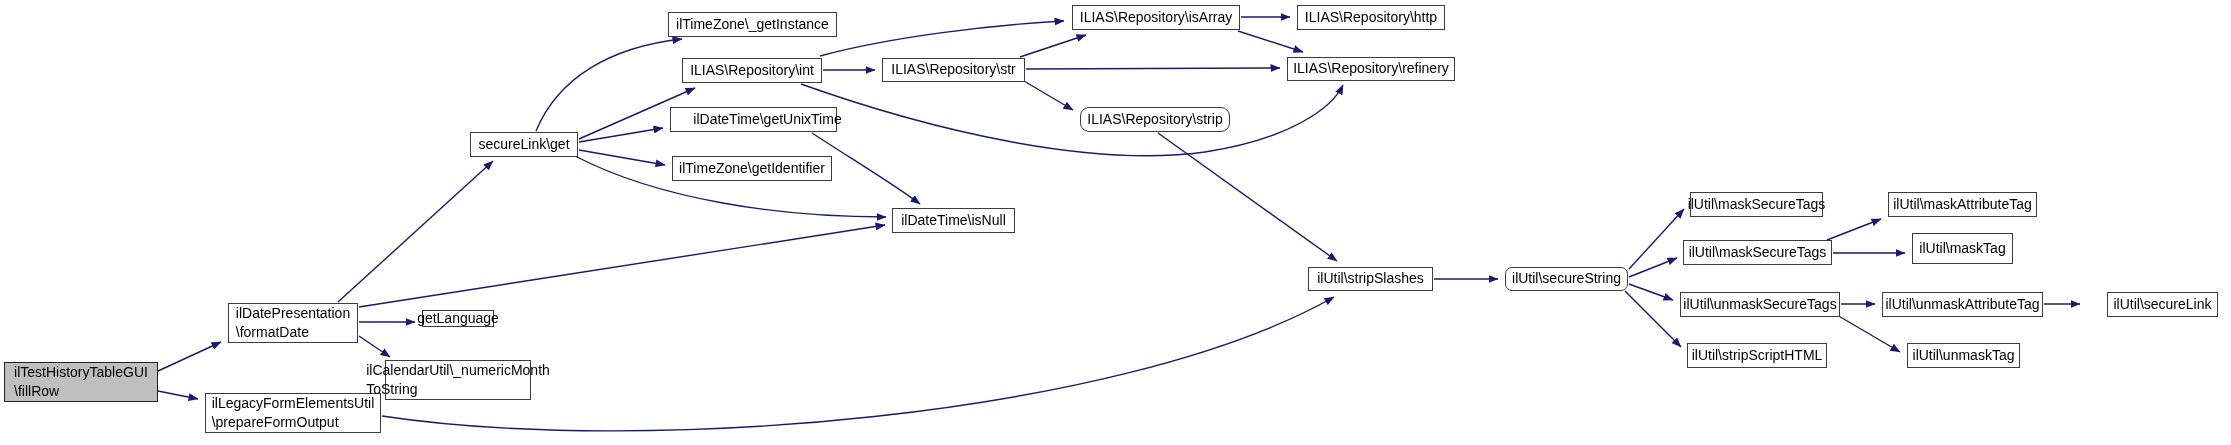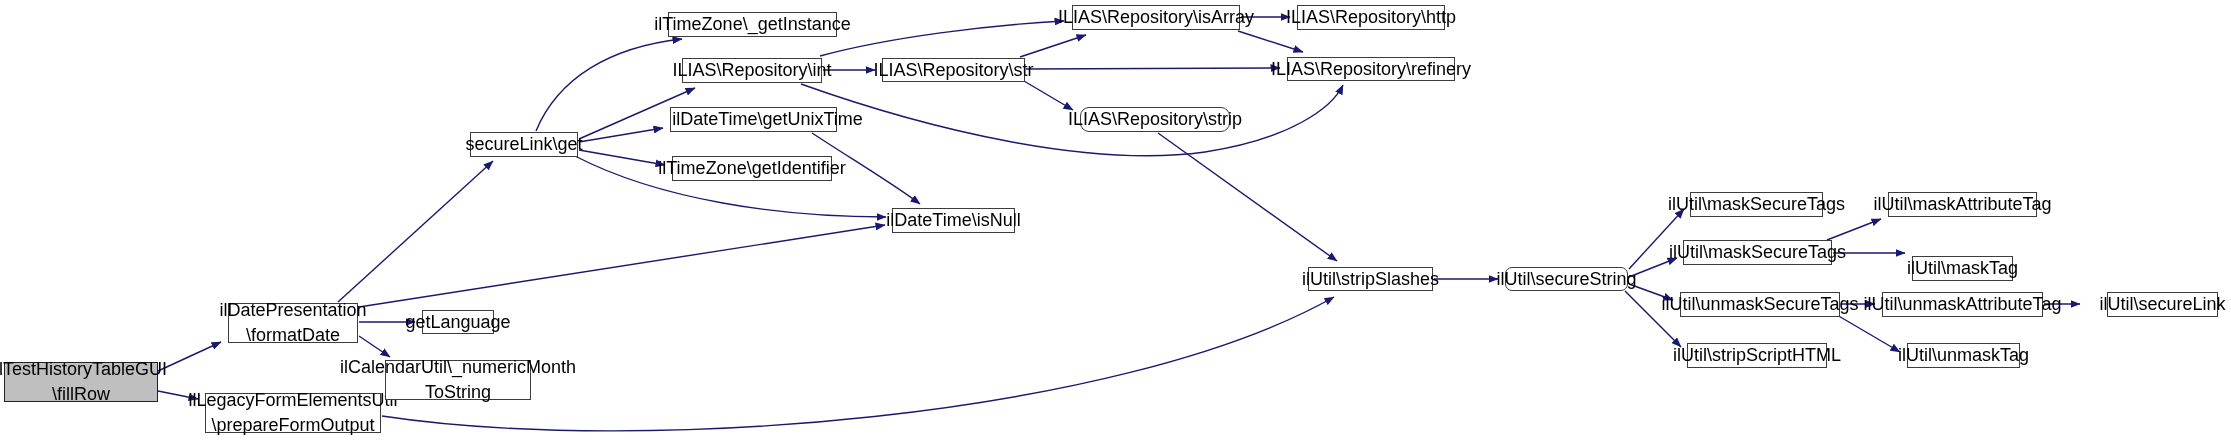--- a/index.html
+++ b/index.html
@@ -9,25 +9,24 @@
     background:var(--bg,#ffffff);
     font-family:"Liberation Sans", sans-serif;
     overflow:hidden;
   }
   .edges{position:absolute;left:0;top:0;width:2231px;height:445px;}
   .edge{fill:none;stroke:var(--edge,#191970);stroke-width:1.4;}
   .node{
     position:absolute;
     box-sizing:border-box;
     display:flex;align-items:center;justify-content:center;
-    text-align:center;
     border:1.4px solid var(--border,#3c3c3c);
     background:var(--nodefill,#ffffff);
     color:#000000;
-    font-size:18px;line-height:1.38;
+    font-size:14px;line-height:1.38;
     white-space:pre-line;
     cursor:pointer;
     z-index:2;
   }
   .node.root{background:var(--rootfill,#bfbfbf);border-color:#222222;cursor:default;}
 </style>
 </head>
 <body>
 
 <div class="canvas" style="--bg: #ffffff; --edge: #191970; --border: #3c3c3c; --nodefill: #ffffff; --rootfill: #bfbfbf;">
@@ -72,39 +71,39 @@
         <path d="M2044,304 L2080,304" class="edge" marker-end="url(#arrow)"></path>
       </g>
   </svg>
   <div>
       <div class="node root" style="left: 4px; top: 362px; width: 154px; height: 40px;">ilTestHistoryTableGUI
 \fillRow</div>
       <div class="node" style="left: 228px; top: 303px; width: 130px; height: 40px;">ilDatePresentation
 \formatDate</div>
       <div class="node" style="left: 205px; top: 393px; width: 176px; height: 40px;">ilLegacyFormElementsUtil
 \prepareFormOutput</div>
-      <div class="node" style="left: 422px; top: 310px; width: 72px; height: 24px;">getLanguage</div>
+      <div class="node" style="left: 422px; top: 310px; width: 72px; height: 17px;">getLanguage</div>
       <div class="node" style="left: 385px; top: 360px; width: 146px; height: 40px;">ilCalendarUtil\_numericMonth
 ToString</div>
       <div class="node" style="left: 470px; top: 132px; width: 108px; height: 25px;">secureLink\get</div>
       <div class="node" style="left: 668px; top: 12px; width: 169px; height: 25px;">ilTimeZone\_getInstance</div>
       <div class="node" style="left: 682px; top: 58px; width: 140px; height: 25px;">ILIAS\Repository\int</div>
       <div class="node" style="left: 670px; top: 107px; width: 167px; height: 25px; padding-left: 28px;">ilDateTime\getUnixTime</div>
       <div class="node" style="left: 672px; top: 156px; width: 160px; height: 25px;">ilTimeZone\getIdentifier</div>
       <div class="node" style="left: 892px; top: 208px; width: 123px; height: 25px;">ilDateTime\isNull</div>
       <div class="node" style="left: 882px; top: 58px; width: 143px; height: 24px;">ILIAS\Repository\str</div>
       <div class="node" style="left: 1072px; top: 5px; width: 168px; height: 25px;">ILIAS\Repository\isArray</div>
       <div class="node" style="left: 1297px; top: 5px; width: 148px; height: 25px;">ILIAS\Repository\http</div>
       <div class="node" style="left: 1287px; top: 57px; width: 168px; height: 24px;">ILIAS\Repository\refinery</div>
       <div class="node" style="left: 1080px; top: 107px; width: 150px; height: 25px; border-radius: 9px;">ILIAS\Repository\strip</div>
       <div class="node" style="left: 1308px; top: 267px; width: 125px; height: 24px;">ilUtil\stripSlashes</div>
       <div class="node" style="left: 1505px; top: 267px; width: 123px; height: 24px; border-radius: 7px;">ilUtil\secureString</div>
       <div class="node" style="left: 1690px; top: 192px; width: 133px; height: 25px;">ilUtil\maskSecureTags</div>
       <div class="node" style="left: 1888px; top: 192px; width: 149px; height: 25px;">ilUtil\maskAttributeTag</div>
       <div class="node" style="left: 1683px; top: 240px; width: 149px; height: 25px;">ilUtil\maskSecureTags</div>
-      <div class="node" style="left: 1912px; top: 256px; width: 101px; height: 25px;">ilUtil\maskTag</div>
+      <div class="node" style="left: 1912px; top: 233px; width: 101px; height: 31px;">ilUtil\maskTag</div>
       <div class="node" style="left: 1680px; top: 292px; width: 160px; height: 25px;">ilUtil\unmaskSecureTags</div>
       <div class="node" style="left: 1882px; top: 292px; width: 161px; height: 25px;">ilUtil\unmaskAttributeTag</div>
       <div class="node" style="left: 2087px; top: 292px; width: 111px; height: 25px; margin-left: 20px;">ilUtil\secureLink</div>
       <div class="node" style="left: 1687px; top: 343px; width: 140px; height: 25px;">ilUtil\stripScriptHTML</div>
       <div class="node" style="left: 1907px; top: 343px; width: 113px; height: 25px;">ilUtil\unmaskTag</div>
     </div>
 </div>
 
 </body></html>

